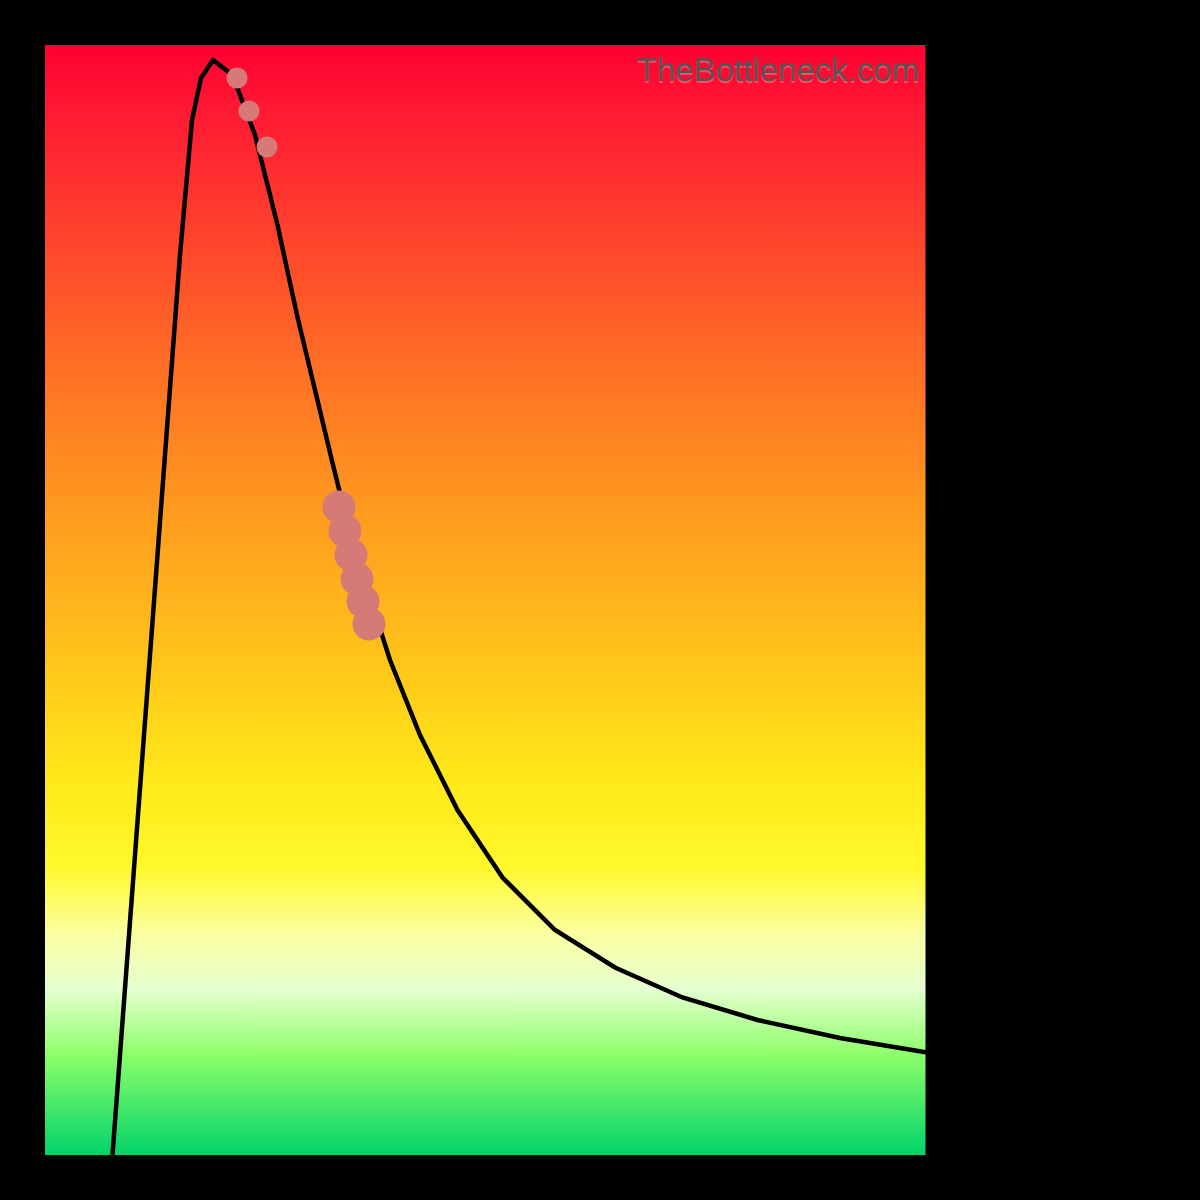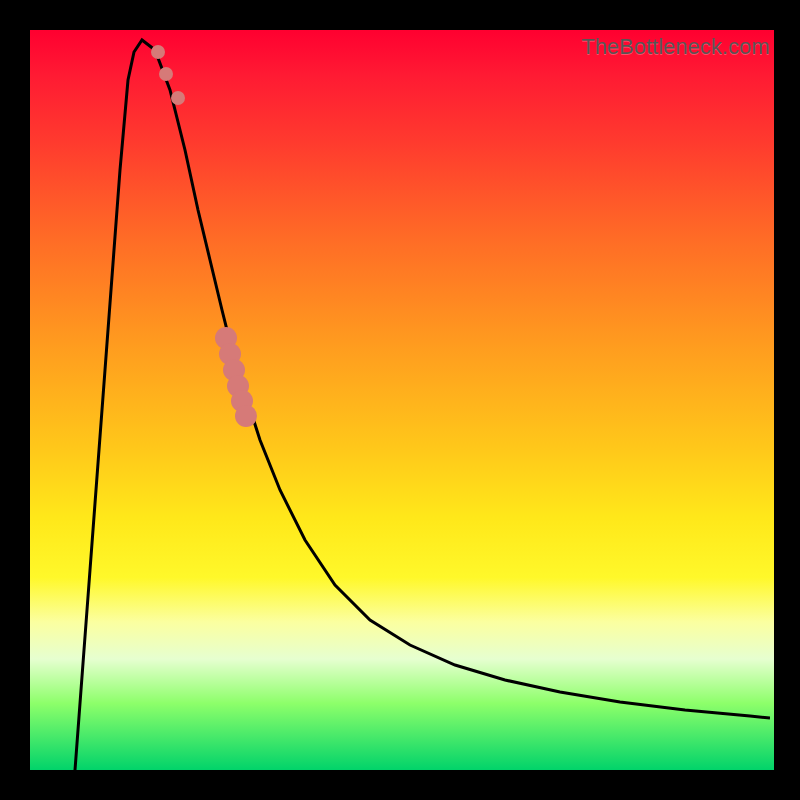--- a/index.html
+++ b/index.html
@@ -1,17 +1,17 @@
 <!DOCTYPE html>
 <html><head>
 <meta charset="utf-8">
 <style>
   html,body{margin:0;padding:0;width:800px;height:800px;overflow:hidden}
   .stage{position:relative;width:800px;height:800px;background:#000}
-  .panel{position:absolute;left:30px;top:30px;width:744px;height:740px;
+  .panel{position:absolute;left:30px;top:30px;width:587px;height:740px;
     background:linear-gradient(to bottom,
       #ff0030 0%,
       #ff1a33 6%,
       #ff3a2e 15%,
       #ff6b26 28%,
       #ff9a1f 42%,
       #ffc61a 56%,
       #ffe81a 66%,
       #fff82a 74%,
       #fbffa0 80%,

